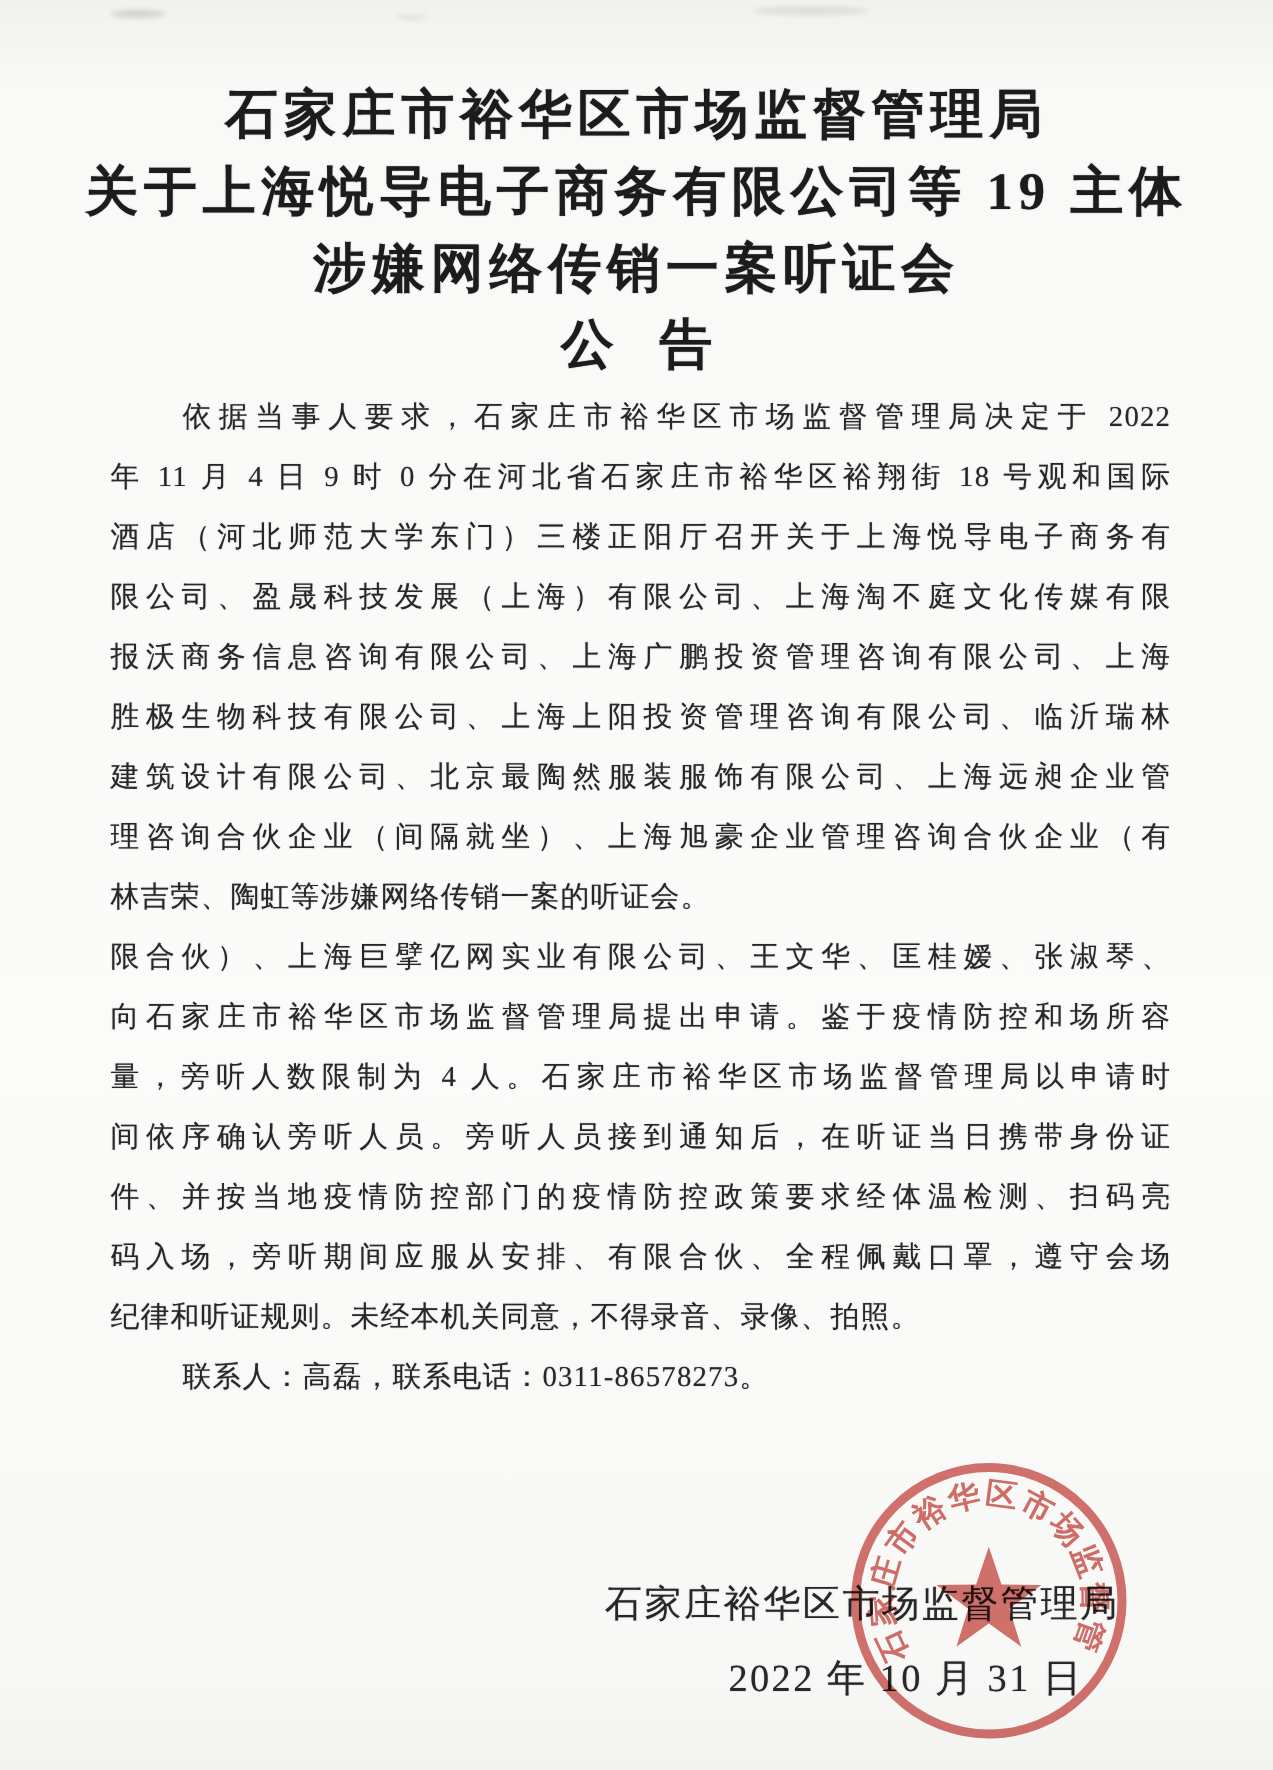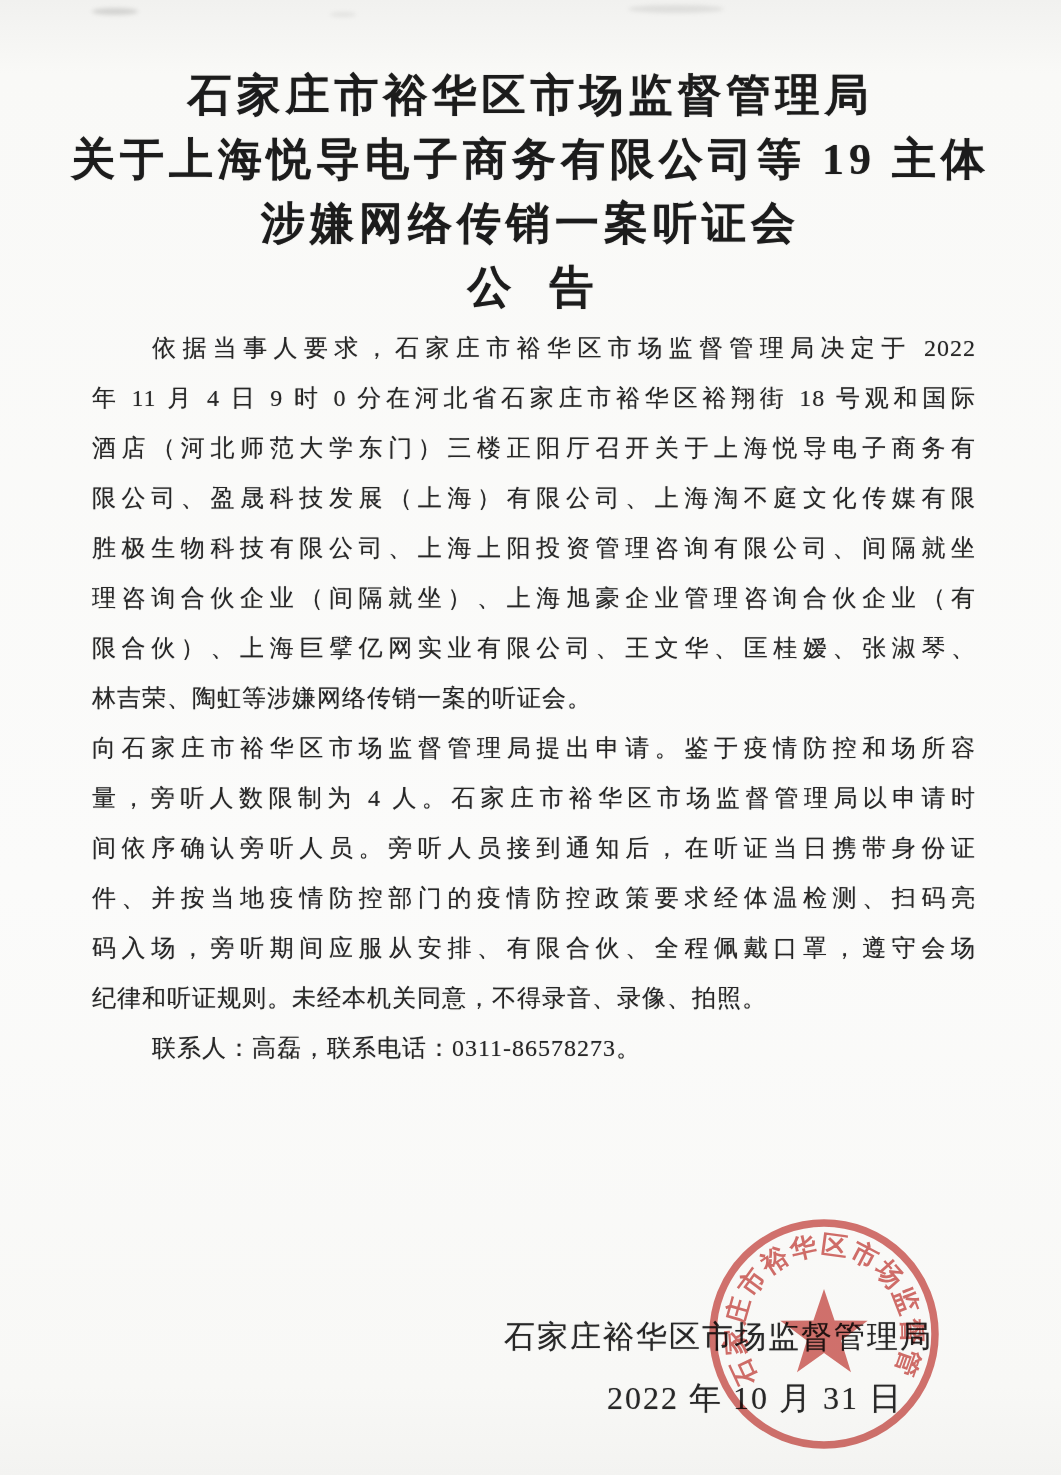--- a/index.html
+++ b/index.html
@@ -53,24 +53,26 @@
     <div class="t">关于上海悦导电子商务有限公司等 19 主体</div>
     <div class="t">涉嫌网络传销一案听证会</div>
     <div class="t t4"><span>公告</span></div>
   </div>
 
   <div class="body">
     <div class="ln ind">依据当事人要求，石家庄市裕华区市场监督管理局决定于 2022</div>
     <div class="ln">年 11 月 4 日 9 时 0 分在河北省石家庄市裕华区裕翔街 18 号观和国际</div>
     <div class="ln">酒店（河北师范大学东门）三楼正阳厅召开关于上海悦导电子商务有</div>
     <div class="ln">限公司、盈晟科技发展（上海）有限公司、上海淘不庭文化传媒有限</div>
-    <div class="ln">胜极生物科技有限公司、上海上阳投资管理咨询有限公司、间隔就坐</div>
+    <div class="ln">报沃商务信息咨询有限公司、上海广鹏投资管理咨询有限公司、上海</div>
+    <div class="ln">胜极生物科技有限公司、上海上阳投资管理咨询有限公司、临沂瑞林</div>
+    <div class="ln">建筑设计有限公司、北京最陶然服装服饰有限公司、上海远昶企业管</div>
     <div class="ln">理咨询合伙企业（间隔就坐）、上海旭豪企业管理咨询合伙企业（有</div>
+    <div class="ln end">林吉荣、陶虹等涉嫌网络传销一案的听证会。</div>
     <div class="ln">限合伙）、上海巨擘亿网实业有限公司、王文华、匡桂嫒、张淑琴、</div>
-    <div class="ln end">林吉荣、陶虹等涉嫌网络传销一案的听证会。</div>
     <div class="ln">向石家庄市裕华区市场监督管理局提出申请。鉴于疫情防控和场所容</div>
     <div class="ln">量，旁听人数限制为 4 人。石家庄市裕华区市场监督管理局以申请时</div>
     <div class="ln">间依序确认旁听人员。旁听人员接到通知后，在听证当日携带身份证</div>
     <div class="ln">件、并按当地疫情防控部门的疫情防控政策要求经体温检测、扫码亮</div>
     <div class="ln">码入场，旁听期间应服从安排、有限合伙、全程佩戴口罩，遵守会场</div>
     <div class="ln end">纪律和听证规则。未经本机关同意，不得录音、录像、拍照。</div>
     <div class="ln ind end">联系人：高磊，联系电话：0311-86578273。</div>
   </div>
 
   <div class="sig-agency">石家庄裕华区市场监督管理局</div>

